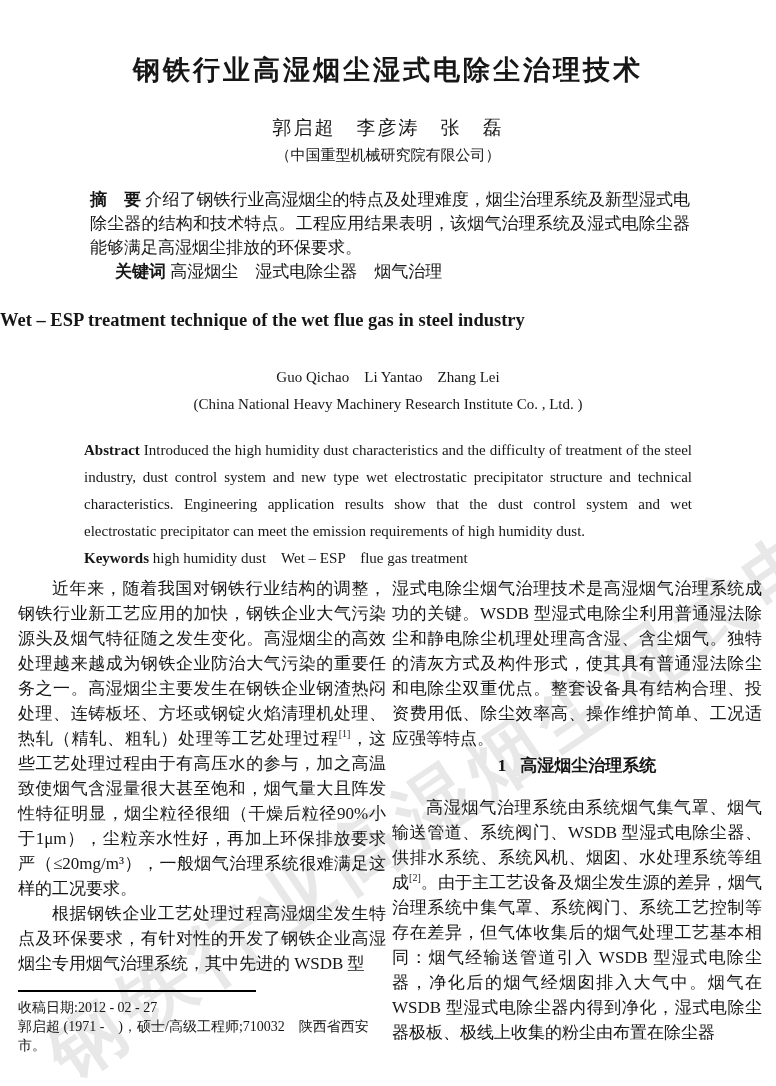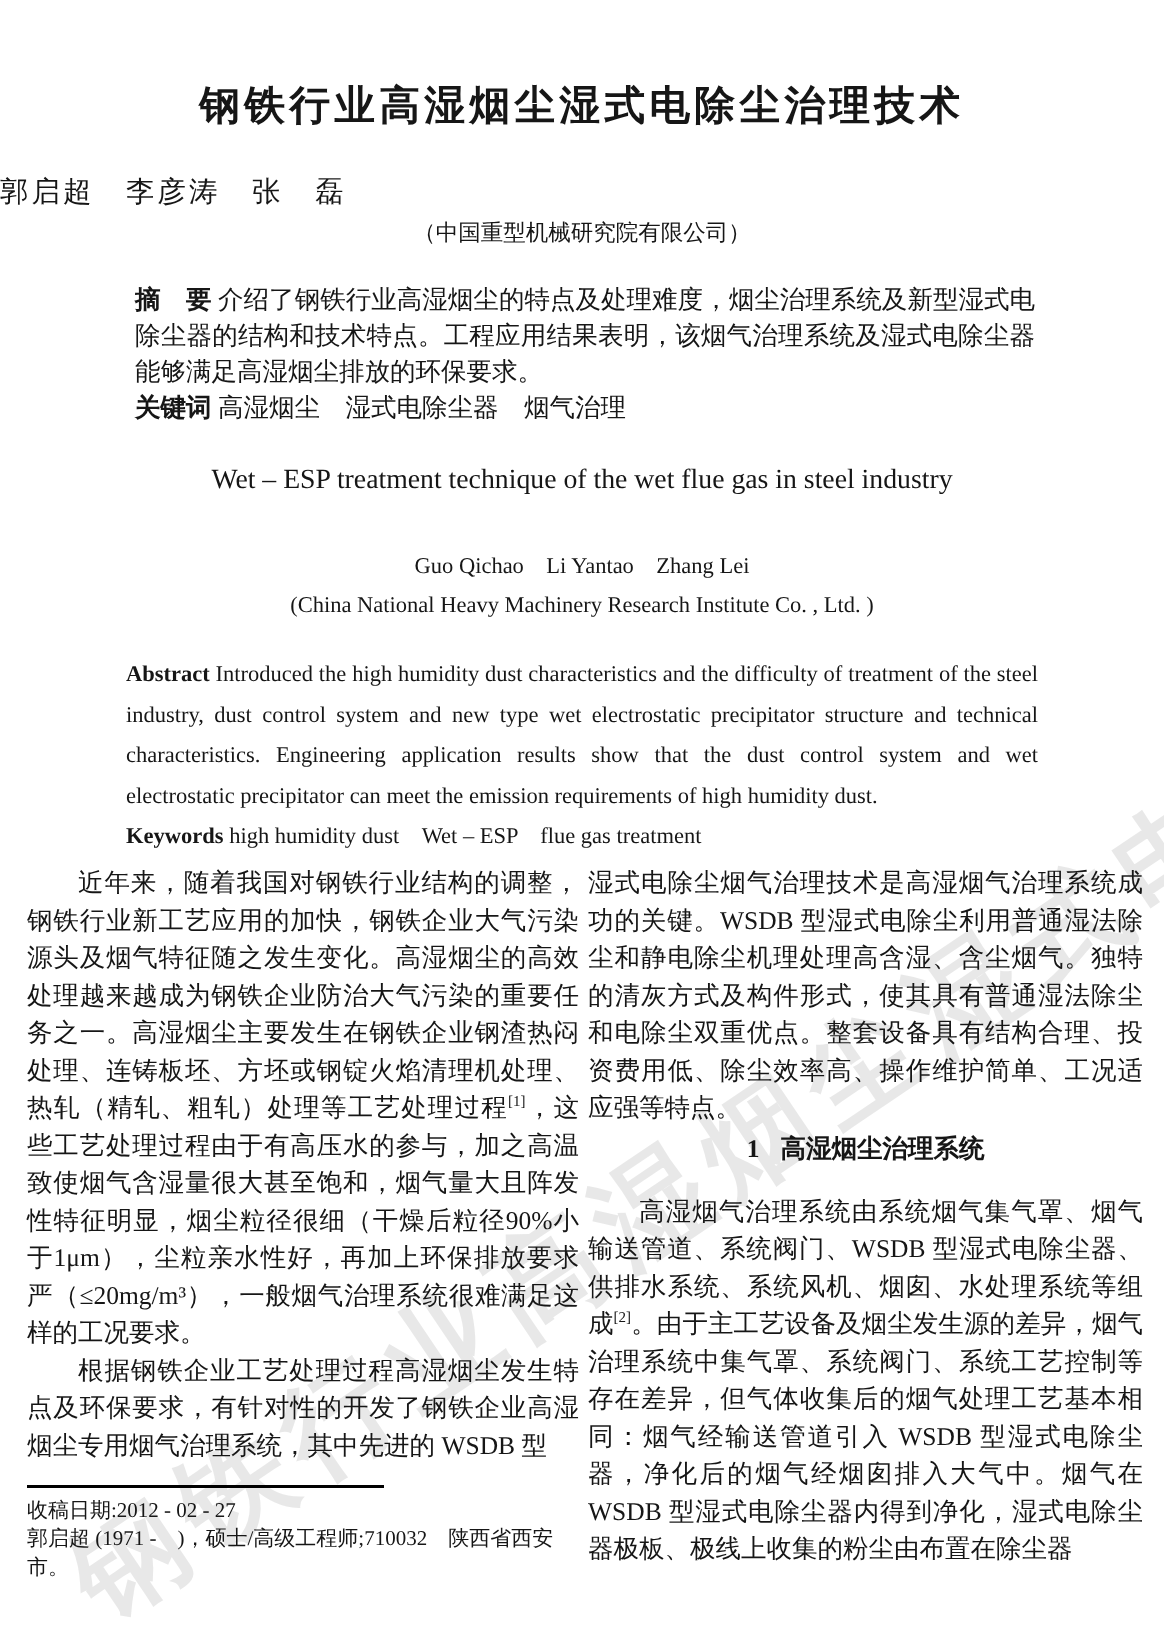--- a/index.html
+++ b/index.html
@@ -32,37 +32,37 @@
   }
   .content { position: relative; z-index: 1; }
   
   .title-zh {
     position: absolute; left: 0; top: 52px; width: 776px;
     text-align: center; font-size: 27px; font-weight: bold;
     letter-spacing: 3px;
   }
   .authors-zh {
     position: absolute; left: 0; top: 115px; width: 776px;
-    text-align: left; font-size: 19px; letter-spacing: 2px;
+    text-align: center; font-size: 19px; letter-spacing: 2px;
   }
   .affil-zh {
     position: absolute; left: 0; top: 146px; width: 776px;
     text-align: center; font-size: 15px;
   }
   
   .abstract-zh {
     position: absolute; left: 90px; top: 188px; width: 600px;
     font-size: 17px; line-height: 24px; text-align: justify;
   }
   .abstract-zh .lbl { font-weight: bold; }
-  .keywords-zh { margin-top: 0px; }
+  .keywords-zh { margin-top: 0px; margin-left: 25px; }
   
   .title-en {
     position: absolute; left: 0; top: 310px; width: 776px;
-    text-align: center; font-size: 18.5px; font-weight: normal;
+    text-align: left; font-size: 18.5px; font-weight: bold;
   }
   .authors-en {
     position: absolute; left: 0; top: 368px; width: 776px;
     text-align: center; font-size: 15px;
   }
   .affil-en {
     position: absolute; left: 0; top: 396px; width: 776px;
     text-align: center; font-size: 15px;
   }
   

